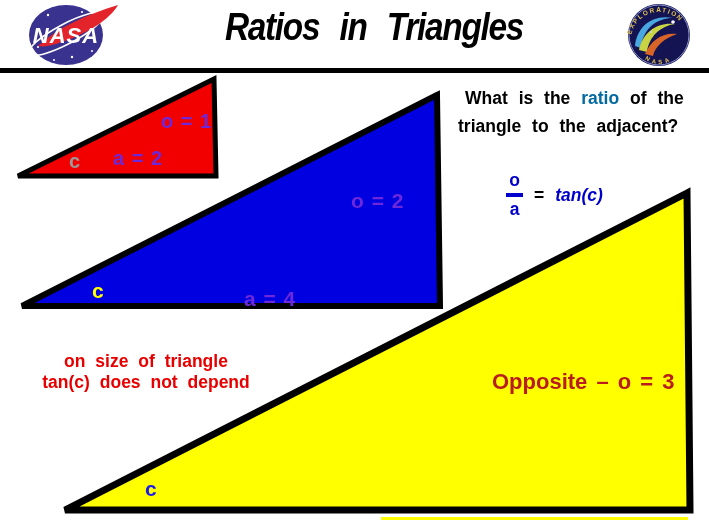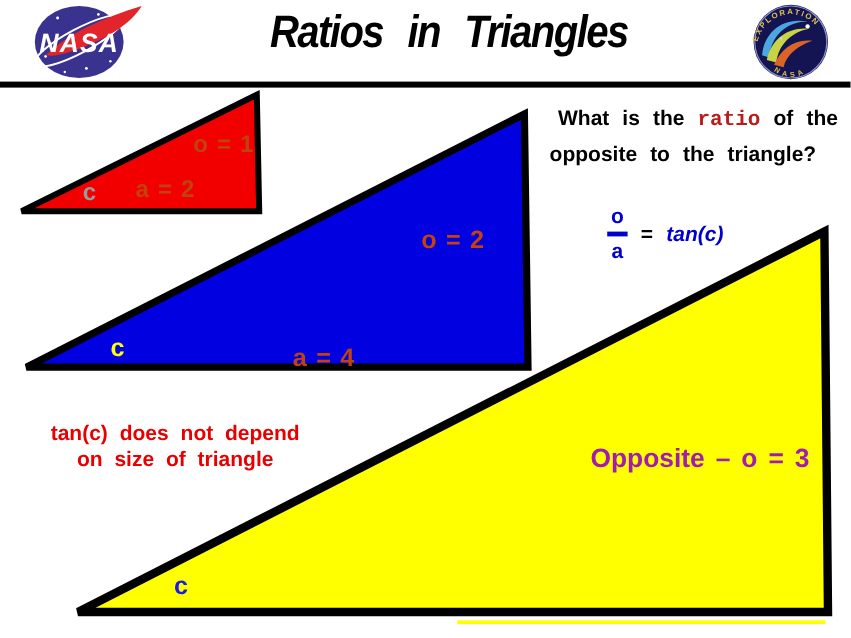--- a/index.html
+++ b/index.html
@@ -44,22 +44,22 @@
     width: 709px; height: 532px;
   }
 
   
   .label {
     position: absolute;
     font-weight: bold;
     white-space: pre;
     line-height: 1.1;
   }
-  .white { color: #c2410c; }
-  .black { color: #a21caf; }
+  .white { color: #6d28d9; }
+  .black { color: #b91c1c; }
 
   
   #red-opposite-label  { left: 161px; top: 110px; font-size: 20px; word-spacing: 2px; }
   #red-angle-label     { left: 69px;  top: 150px; font-size: 20px; color: #9a9a9a; }
   #red-adjacent-label  { left: 113px; top: 147px; font-size: 20px; word-spacing: 2px; }
 
   
   #blue-opposite-label { left: 351px; top: 189px; font-size: 21px; word-spacing: 2px; }
   #blue-angle-label    { left: 92px;  top: 279px; font-size: 21px; color: #ffff00; }
   #blue-adjacent-label { left: 244px; top: 287px; font-size: 21px; word-spacing: 2px; }
@@ -76,21 +76,21 @@
     width: 246px;
     font-size: 17.5px;
     font-weight: bold;
     color: #000;
     line-height: 28px;
     word-spacing: 6px;
     white-space: nowrap;
   }
   #question-block .l1 { padding-left: 7px; }
   #question-block .l3 { padding-left: 7px; }
-  .red-word { color: #b91c1c; font-family: Liberation Mono, monospace; }
+  .red-word { color: #0369a1; }
 
   
   #formula {
     position: absolute;
     left: 506px; top: 170px;
     display: flex;
     align-items: center;
     gap: 11px;
     font-size: 17.5px;
     font-weight: bold;
@@ -183,31 +183,31 @@
 
   <div class="label white" id="blue-opposite-label">o = 2</div>
   <div class="label" id="blue-angle-label">c</div>
   <div class="label white" id="blue-adjacent-label">a = 4</div>
 
   <div class="label black" id="yellow-opposite-label">Opposite – o = 3</div>
   <div class="label" id="yellow-angle-label">c</div>
 
   <div id="question-block">
     <div class="l1"><span>What is the</span> <span class="red-word">ratio</span> <span>of the</span></div>
-    <div class="l2">opposite to the triangle?</div>
+    <div class="l2">triangle to the adjacent?</div>
   </div>
 
   <div id="formula">
     <div class="fraction">
       <span>o</span>
       <span class="frac-bar"></span>
       <span>a</span>
     </div>
     <span class="eq">=</span>
     <span class="rhs">tan(c)</span>
   </div>
 
   <div id="note-block">
+    <div>on size of triangle</div>
     <div>tan(c) does not depend</div>
-    <div>on size of triangle</div>
   </div>
 
 </div>
 
 </body></html>

